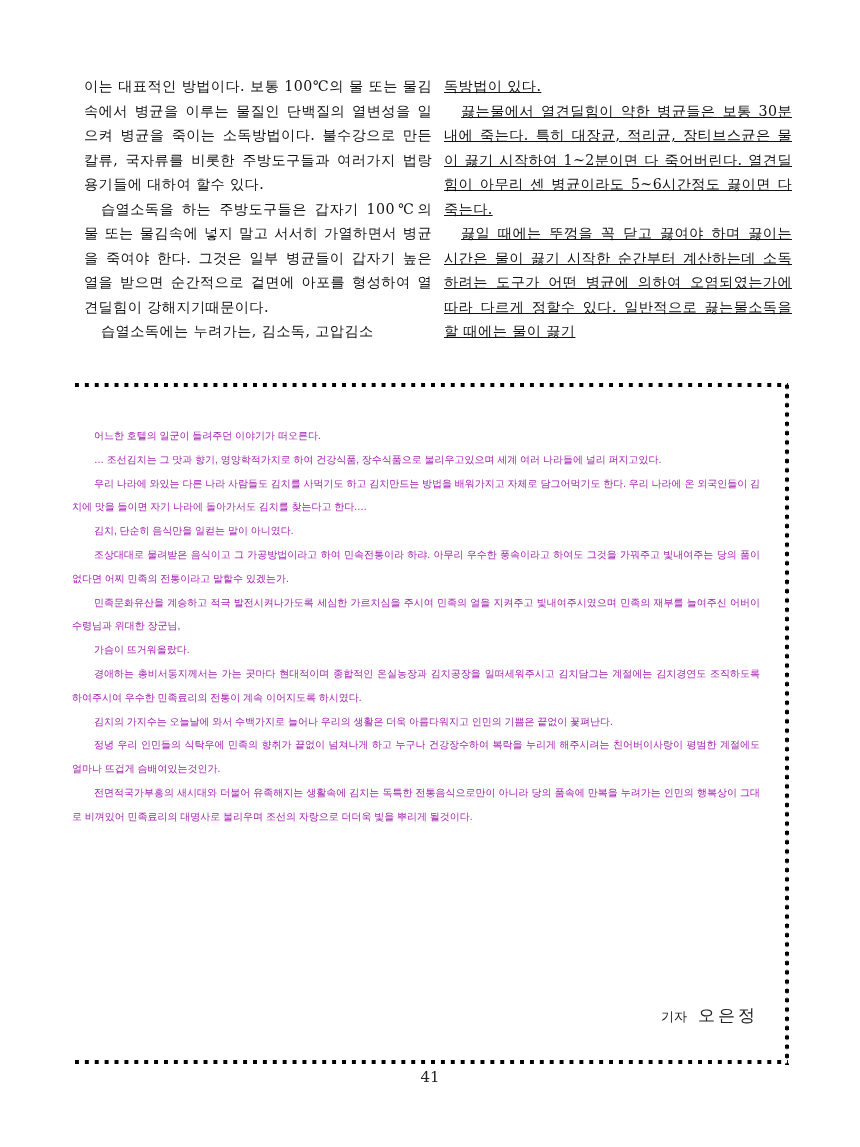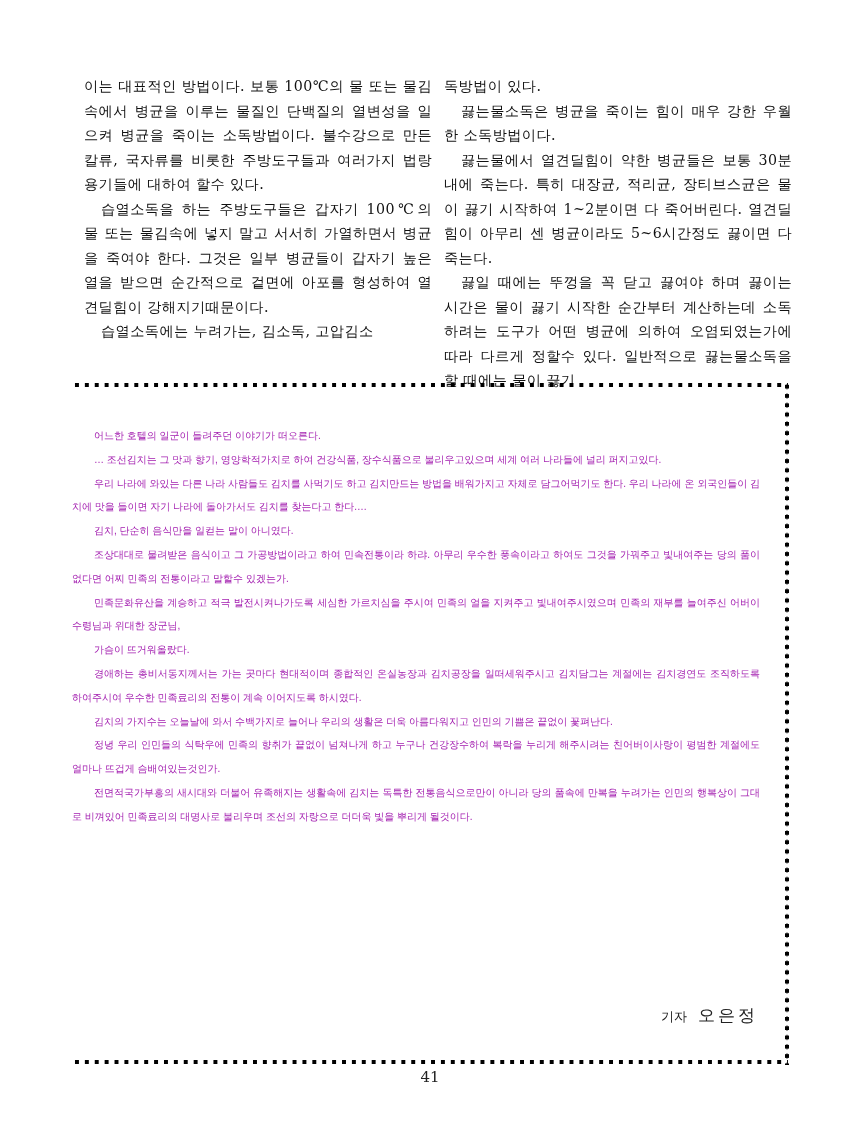--- a/index.html
+++ b/index.html
@@ -2,21 +2,21 @@
 <html><head>
 <meta charset="utf-8">
 <style>
   html, body { margin: 0; padding: 0; background: #ffffff; }
   body { width: 860px; height: 1147px; position: relative; overflow: hidden;
          font-family: "DejaVu Serif", "Liberation Serif", serif; color: #111; }
   .columns { position: absolute; top: 74px; left: 72px; width: 720px; height: 296px; }
   .col { position: absolute; top: 0; width: 348px; font-size: 14.2px; line-height: 24.5px;
          text-align: justify; letter-spacing: 0.4px; }
   .col.left { left: 12px; }
-  .col.right { left: 372px; }
+  .col.right { left: 372px; text-decoration: underline; }
   .col p { margin: 0; }
   .col p.indent { text-indent: 1.2em; }
   .box { position: absolute; left: 72px; top: 382px; width: 716px; height: 680px; }
   .dots-top { position: absolute; left: 0; top: 0; width: 716px; height: 6px;
               background-image: radial-gradient(circle, #000 2.2px, transparent 2.5px);
               background-size: 9.9px 6px; background-repeat: repeat-x; }
   .dots-bottom { position: absolute; left: 0; top: 677px; width: 716px; height: 6px;
               background-image: radial-gradient(circle, #000 2.2px, transparent 2.5px);
               background-size: 9.9px 6px; background-repeat: repeat-x; }
   .dots-right { position: absolute; left: 712px; top: 0; width: 6px; height: 683px;
@@ -36,21 +36,20 @@
 <body>
 
 <div class="columns">
   <div class="col left">
     <p>이는 대표적인 방법이다. 보통 100℃의 물 또는 물김속에서 병균을 이루는 물질인 단백질의 열변성을 일으켜 병균을 죽이는 소독방법이다. 불수강으로 만든 칼류, 국자류를 비롯한 주방도구들과 여러가지 법랑용기들에 대하여 할수 있다.</p>
     <p class="indent">습열소독을 하는 주방도구들은 갑자기 100℃의 물 또는 물김속에 넣지 말고 서서히 가열하면서 병균을 죽여야 한다. 그것은 일부 병균들이 갑자기 높은 열을 받으면 순간적으로 겉면에 아포를 형성하여 열견딜힘이 강해지기때문이다.</p>
     <p class="indent">습열소독에는 누려가는, 김소독, 고압김소</p>
   </div>
   <div class="col right">
     <p>독방법이 있다.</p>
-    <p class="indent">끓는물소독은 병균을 죽이는 힘이 매우 강한 우월한 소독방법이다.</p>
     <p class="indent">끓는물에서 열견딜힘이 약한 병균들은 보통 30분내에 죽는다. 특히 대장균, 적리균, 장티브스균은 물이 끓기 시작하여 1~2분이면 다 죽어버린다. 열견딜힘이 아무리 센 병균이라도 5~6시간정도 끓이면 다 죽는다.</p>
     <p class="indent">끓일 때에는 뚜껑을 꼭 닫고 끓여야 하며 끓이는 시간은 물이 끓기 시작한 순간부터 계산하는데 소독하려는 도구가 어떤 병균에 의하여 오염되였는가에 따라 다르게 정할수 있다. 일반적으로 끓는물소독을 할 때에는 물이 끓기</p>
   </div>
 </div>
 
 <div class="box">
   <div class="dots-top"></div>
   <div class="dots-right"></div>
   <div class="dots-bottom"></div>
   <div class="box-text">

